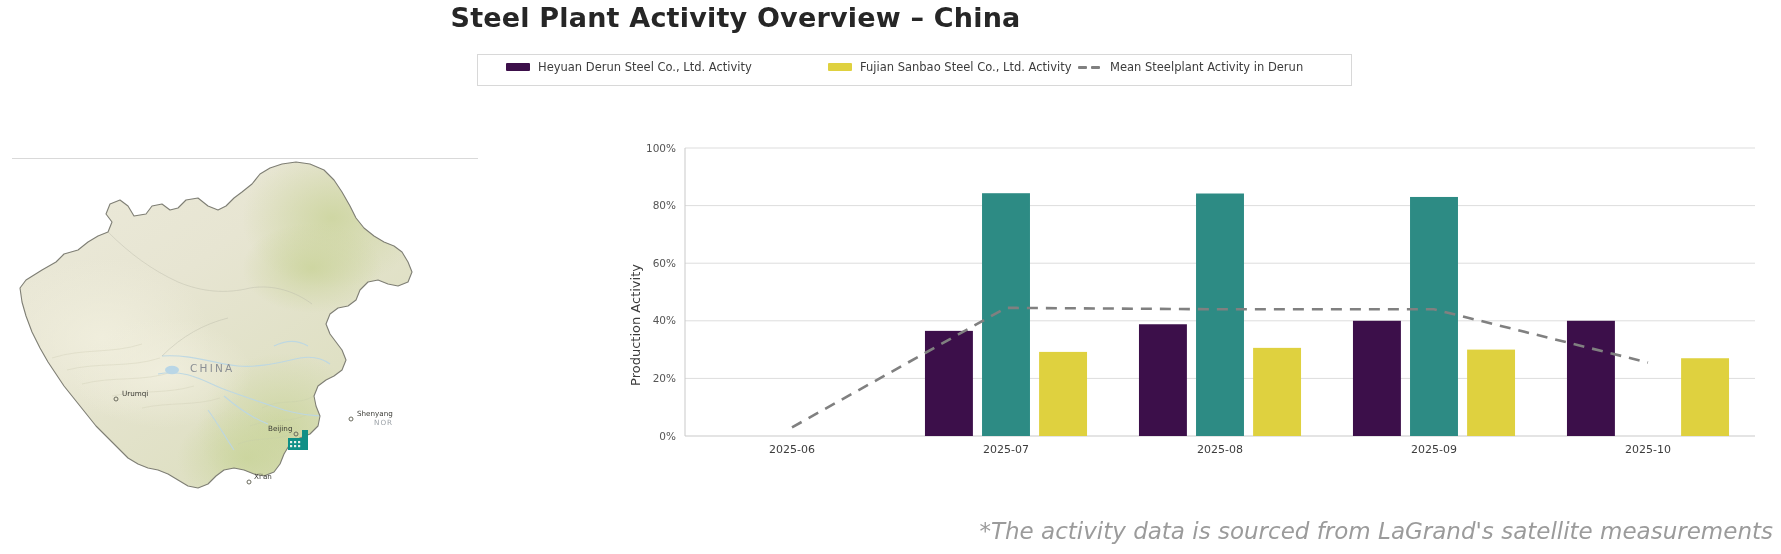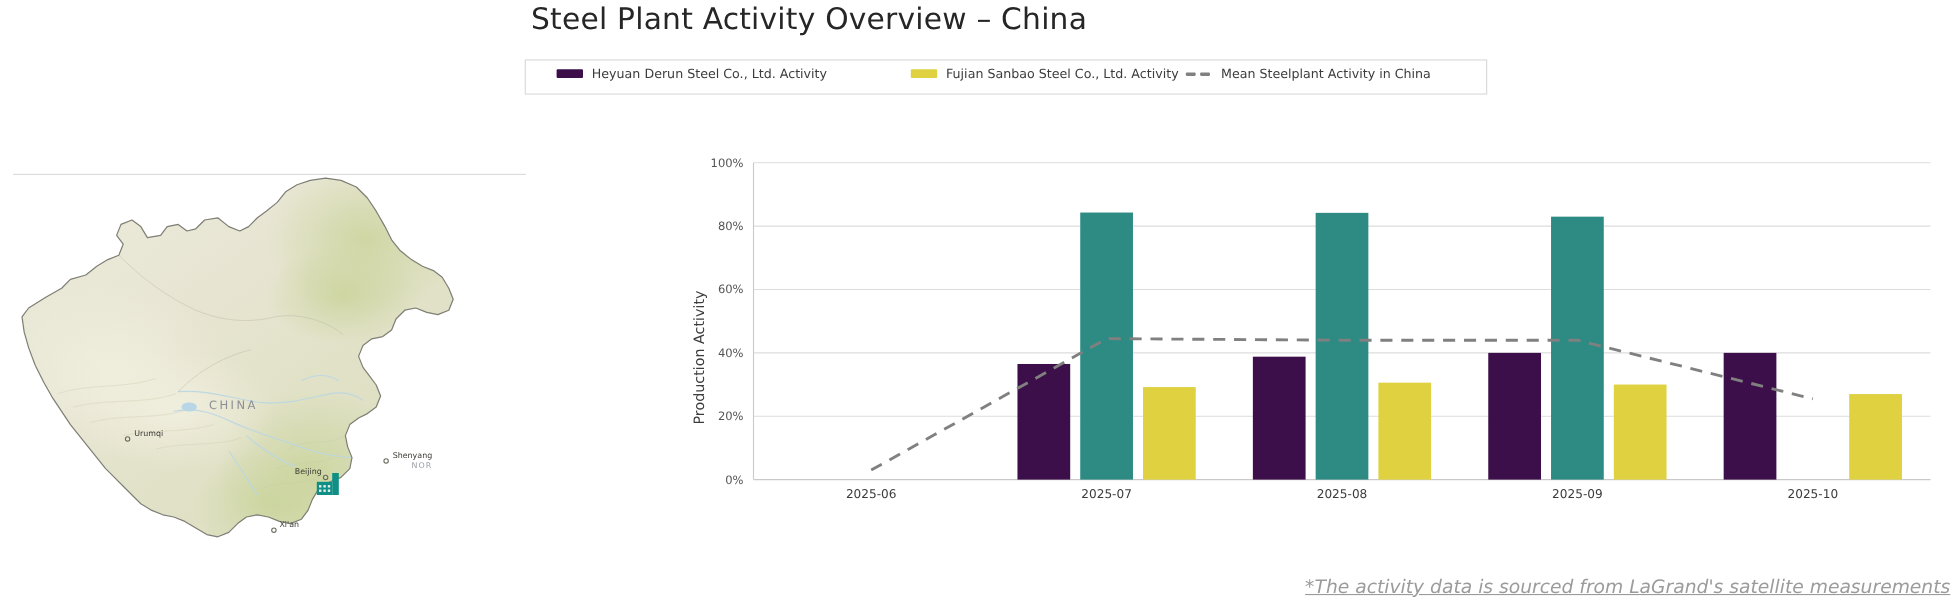--- a/index.html
+++ b/index.html
@@ -10,21 +10,21 @@
     font-family:"DejaVu Sans", sans-serif;
     overflow:hidden;
     position:relative;
   }
 
   
   #chart-title {
     position:absolute; top:2px; left:0; width:1471px;
     text-align:center;
     font-family:"DejaVu Sans", sans-serif;
-    font-weight:normal;
+    font-weight:bold;
     font-size:27px;
     color:#262626;
     letter-spacing:0.2px;
   }
 
   
   #legend {
     position:absolute;
     left:477px; top:54px;
     width:875px; height:32px;
@@ -93,23 +93,22 @@
   }
   #y-axis-title {
     font-family:"DejaVu Sans", sans-serif;
     font-size:13px; fill:#3c3c3c;
   }
 
   
   #footnote {
     position:absolute; right:8px; bottom:10px;
     font-family:"DejaVu Sans", sans-serif;
-    font-style:italic; font-size:17px; color:#9b9b9b;
+    font-style:italic; font-size:23px; color:#9b9b9b;
     white-space:nowrap;
-    text-decoration:underline;
   }
 </style>
 </head>
 <body>
 
 <div id="chart-title">Steel Plant Activity Overview – China</div>
 
 <div id="legend">
 
   <div class="legend-item lg-col1 lg-r1">
@@ -118,21 +117,21 @@
   </div>
 
 
   <div class="legend-item lg-col2 lg-r1">
     <span class="legend-swatch" style="background:#dfd13f"></span>
     <span class="legend-label">Fujian Sanbao Steel Co., Ltd. Activity</span>
   </div>
 
   <div class="legend-item lg-col3 lg-r1">
     <span class="legend-dash"></span>
-    <span class="legend-label">Mean Steelplant Activity in China</span>
+    <span class="legend-label">Mean Steelplant Activity in Derun</span>
   </div>
 
 </div>
 
 <div id="map-panel">
   <div id="map-topline"></div>
 
   <svg id="map-svg" width="470" height="340" viewBox="0 0 470 340">
     <defs>
       <clipPath id="chinaClip">

